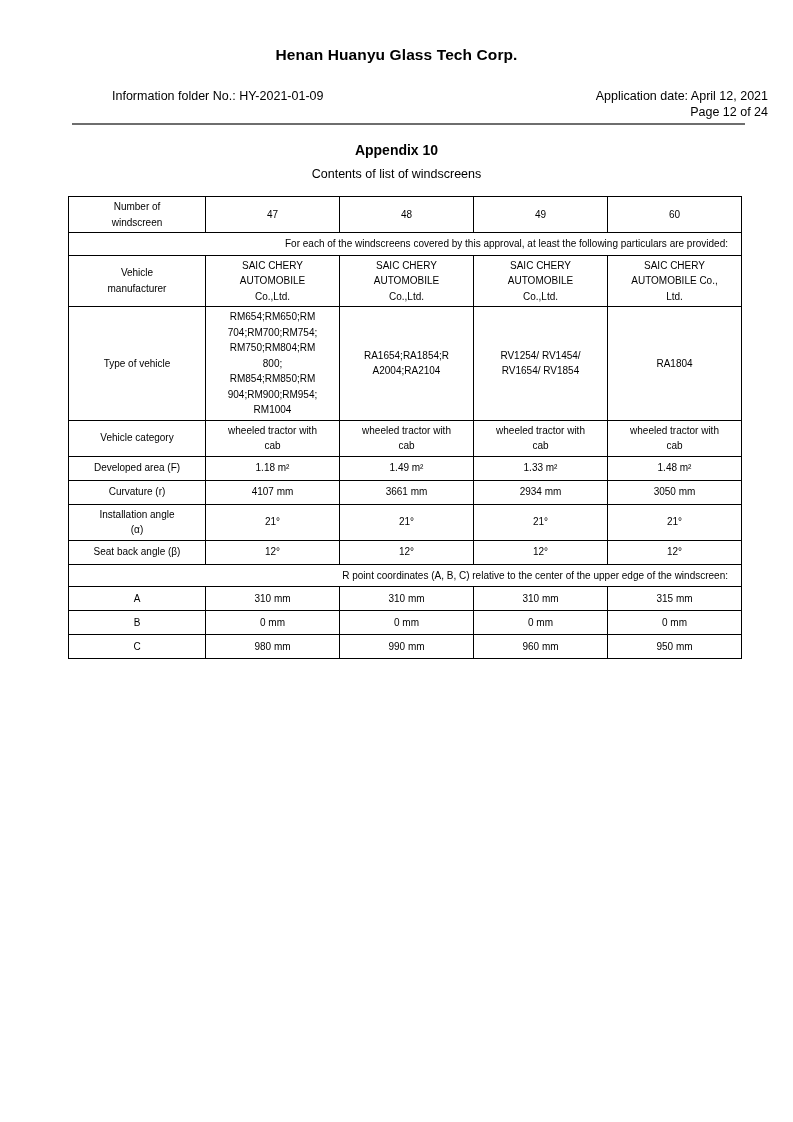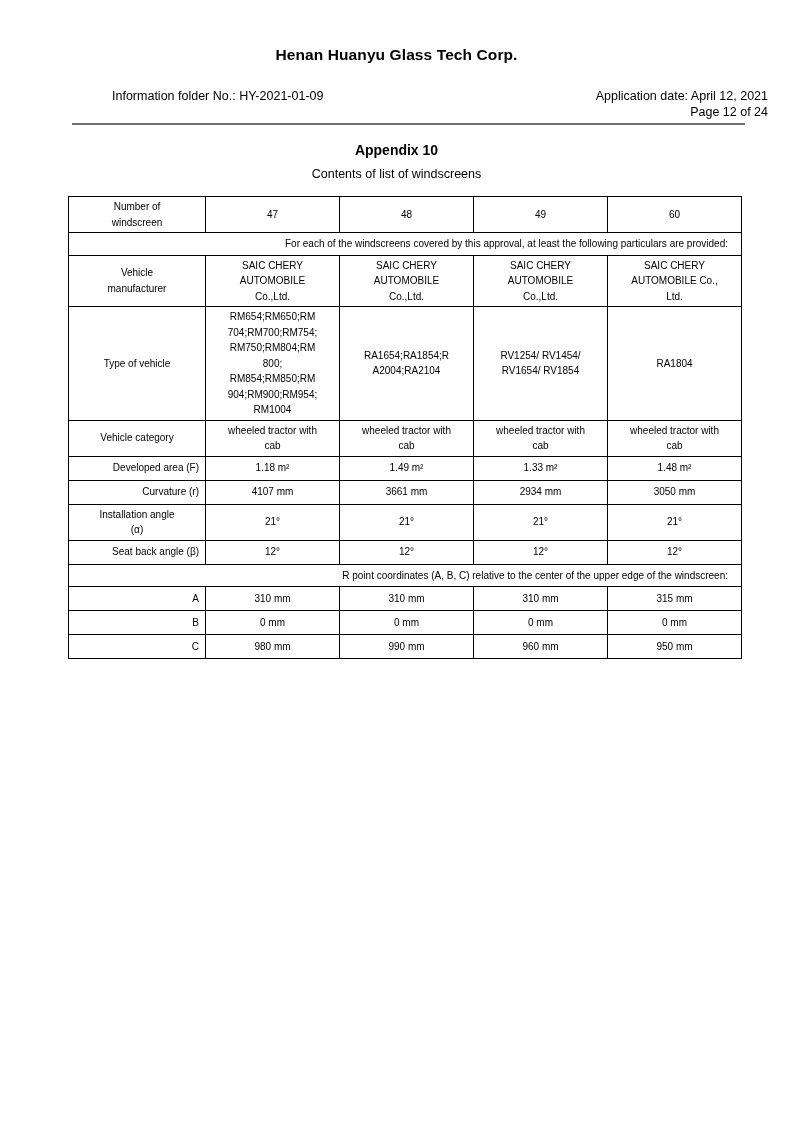--- a/index.html
+++ b/index.html
@@ -71,21 +71,20 @@
   table.ws-table td.label-cell {
     font-weight: normal;
   }
   table.ws-table td.note-cell {
     text-align: right;
     padding: 3px 13px;
     white-space: normal;
   }
   table.ws-table td.single {
     height: 19px;
-    text-align: right;
   }
 </style>
 </head>
 <body>
 
 <div class="page">
 
   <div class="company-title">Henan Huanyu Glass Tech Corp.</div>
 
   <div class="header-row">

